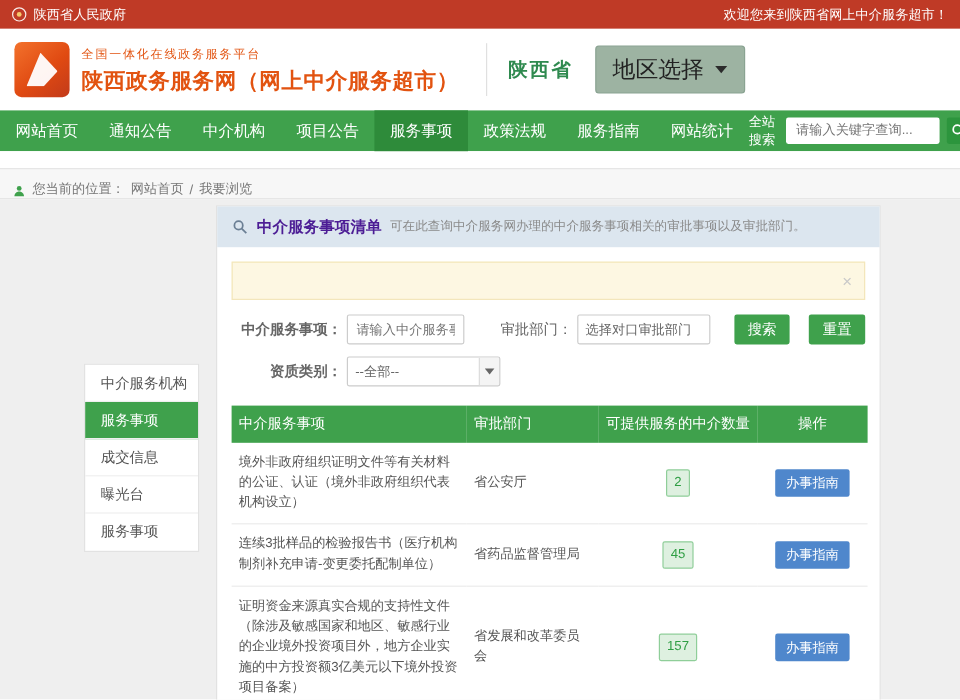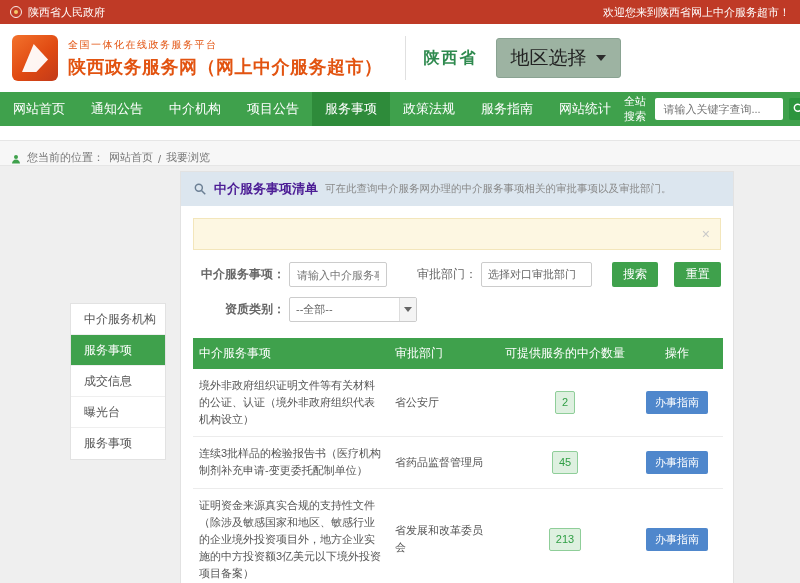--- a/index.html
+++ b/index.html
@@ -225,21 +225,21 @@
         </tr>
         <tr>
           <td>连续3批样品的检验报告书（医疗机构制剂补充申请-变更委托配制单位）</td>
           <td>省药品监督管理局</td>
           <td class="center"><span class="badge">45</span></td>
           <td class="center"><button class="btn-guide">办事指南</button></td>
         </tr>
         <tr>
           <td>证明资金来源真实合规的支持性文件（除涉及敏感国家和地区、敏感行业的企业境外投资项目外，地方企业实施的中方投资额3亿美元以下境外投资项目备案）</td>
           <td>省发展和改革委员会</td>
-          <td class="center"><span class="badge">213</span></td>
+          <td class="center"><span class="badge">157</span></td>
           <td class="center"><button class="btn-guide">办事指南</button></td>
         </tr>
 
       </tbody>
     </table>
 
   </div>
 </div>
 
 </body></html>

